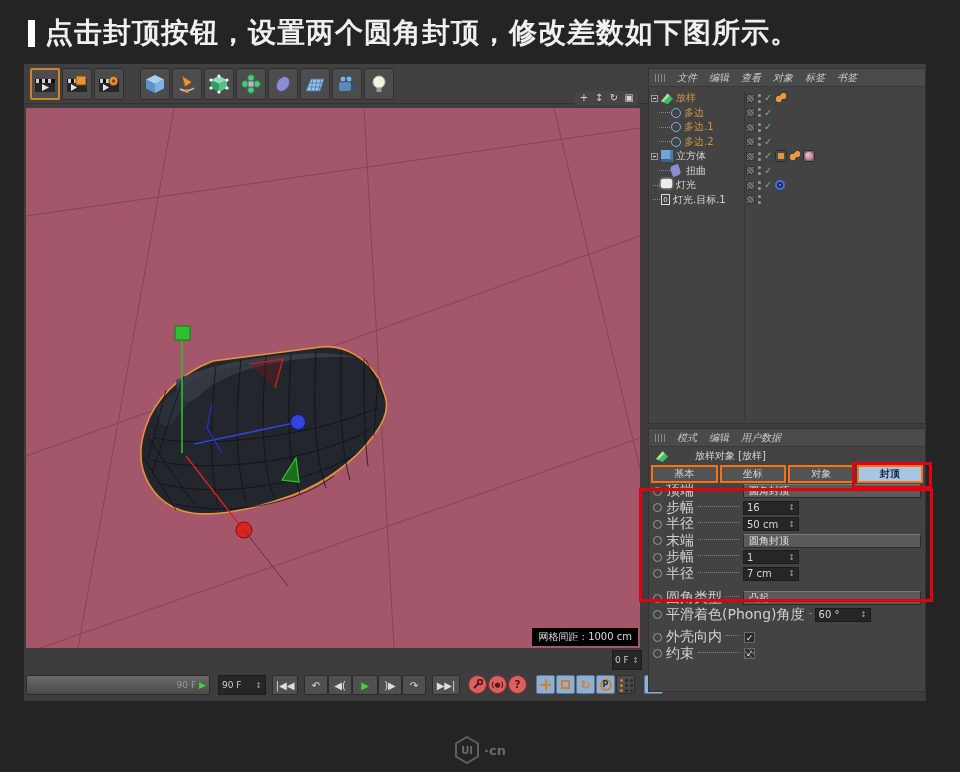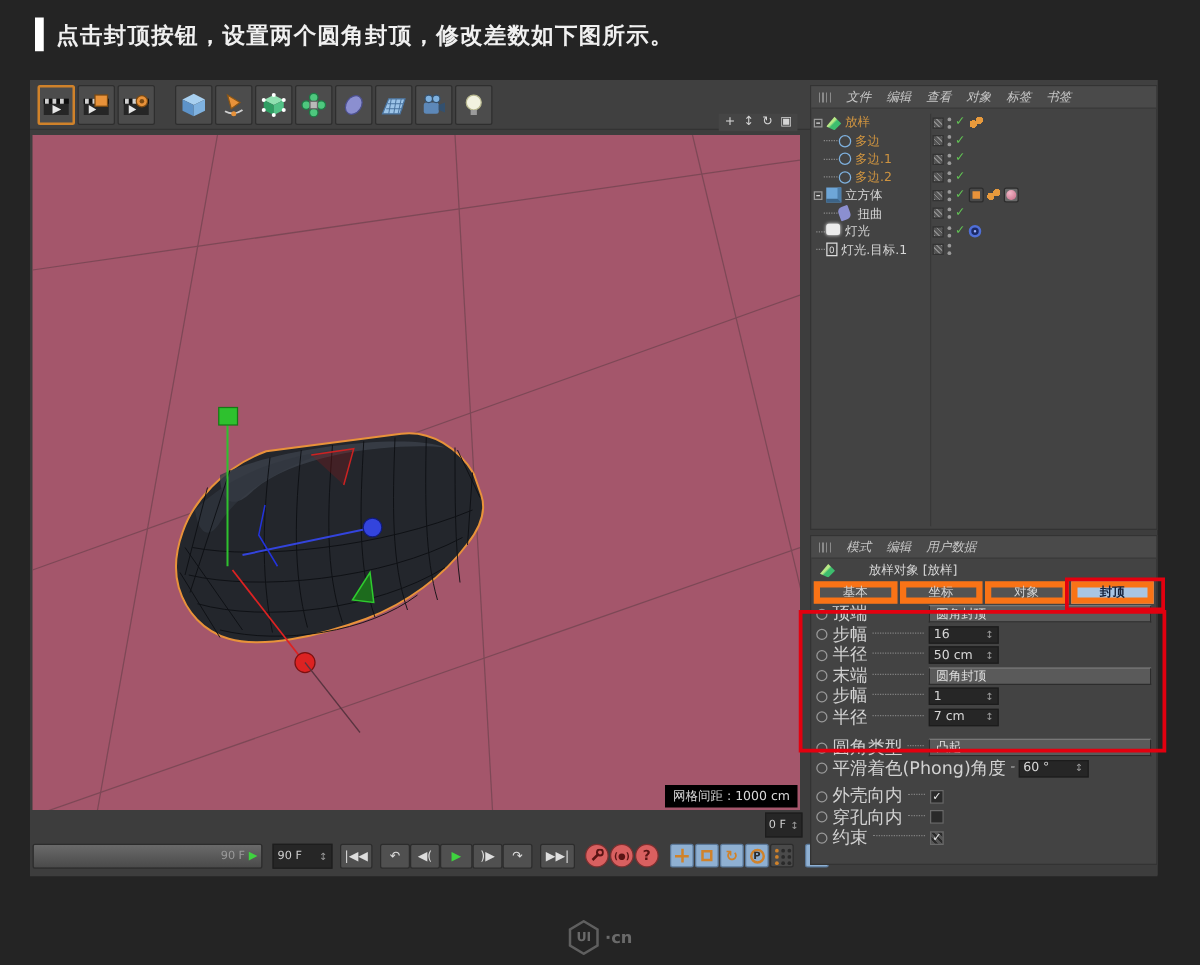--- a/index.html
+++ b/index.html
@@ -2,21 +2,21 @@
 <html><head>
 <meta charset="utf-8">
 <style>
   html,body{margin:0;padding:0;background:#242424;}
   *{box-sizing:border-box;font-family:"DejaVu Sans","Liberation Sans",sans-serif;}
   .stage{position:relative;width:960px;height:772px;background:#242424;overflow:hidden;}
 
   
   .caption{position:absolute;left:28px;top:14px;display:flex;align-items:center;gap:10px;}
   .caption .bar{width:7px;height:27px;background:#ffffff;}
-  .caption .txt{color:#f0f0f0;font-size:18px;font-weight:bold;letter-spacing:1px;}
+  .caption .txt{color:#f0f0f0;font-size:28px;font-weight:bold;letter-spacing:1px;}
 
   
   .app{position:absolute;left:24px;top:64px;width:902px;height:637px;background:#3d3d3d;}
 
   
   .toolbar{position:absolute;left:0;top:0;width:100%;height:40px;background:#404040;border-bottom:1px solid #333;display:flex;align-items:center;}
   .tile{width:30px;height:32px;background:#4c4c4c;border:1px solid #2e2e2e;border-radius:2px;margin-left:2px;display:flex;align-items:center;justify-content:center;position:relative;}
   .tile.sel{border:2px solid #d0822a;}
   .tgap{width:14px;}
   .tile svg{display:block;}
@@ -93,21 +93,21 @@
   .tag-target::after{content:"";position:absolute;inset:2px;border-radius:50%;border:1px solid #9fb2ff;}
   .tag-comp{background:#3a3a3a;border:1px solid #2c2c2c;}
   .tag-comp::after{content:"";position:absolute;left:2px;top:5px;width:7px;height:4px;background:#e8923a;}
   .omdivider{position:absolute;left:95px;top:22px;bottom:2px;width:1px;background:#383838;}
 
   
   .am{position:absolute;left:0;top:360px;width:100%;height:264px;background:#434343;border:1px solid #333;}
   .amtitle{height:18px;display:flex;align-items:center;gap:24px;padding:0 6px;}
   .amtitle .tt{color:#d6d6d6;font-size:10px;}
   .tabs{display:flex;gap:2px;padding:0 2px;height:18px;}
-  .tab{flex:1;background:#535353;border:5px solid #f97316;color:#d6d6d6;font-size:10px;display:flex;align-items:center;justify-content:center;}
+  .tab{flex:1;background:#535353;border:2px solid #f97316;color:#d6d6d6;font-size:10px;display:flex;align-items:center;justify-content:center;}
   .tab.active{background:#a9c5e4;color:#14203a;font-weight:bold;}
   .amsec{color:#e2e2e2;font-size:10px;font-weight:bold;padding:7px 6px 3px 6px;}
   .prow{height:16.5px;display:flex;align-items:center;padding:0 4px;}
   .anim{width:9px;height:9px;border:1.5px solid #9a9a9a;border-radius:50%;flex:none;margin-right:4px;}
   .plab{color:#d2d2d2;font-size:14px;white-space:nowrap;}
   .leader{flex:1;border-bottom:1px dotted #808080;margin:0 4px 3px 4px;min-width:4px;}
   .ddbtn{width:178px;height:14px;background:#5a5a5a;border:1px solid #2c2c2c;border-top-color:#777;color:#e0e0e0;font-size:10px;display:flex;align-items:center;padding:0 5px;flex:none;}
   .spbox{width:56px;height:14px;background:#262626;border:1px solid #1c1c1c;color:#d8d8d8;font-size:10px;display:flex;align-items:center;justify-content:space-between;padding:0 3px;flex:none;}
   .spfill{width:122px;flex:none;}
   .cb{width:11px;height:11px;background:#2a2a2a;border:1px solid #6a6a6a;color:#e8e8e8;font-size:9px;line-height:10px;text-align:center;flex:none;}
@@ -577,27 +577,20 @@
         <div style="height:6px"></div>
         <div class="prow">
           <div class="anim"></div>
           <span class="plab">外壳向内</span>
           <div class="leader"></div>
           <div class="cb">✓</div>
           <div style="width:166px"></div>
         </div>
         <div class="prow">
           <div class="anim"></div>
-          <span class="plab">穿孔向内</span>
-          <div class="leader"></div>
-          <div class="cb"></div>
-          <div style="width:166px"></div>
-        </div>
-        <div class="prow">
-          <div class="anim"></div>
           <span class="plab">约束</span>
           <div class="leader"></div>
           <div class="cb hatched">✓</div>
           <div style="width:166px"></div>
         </div>
       </div>
 
     </div>
   </div>
 

